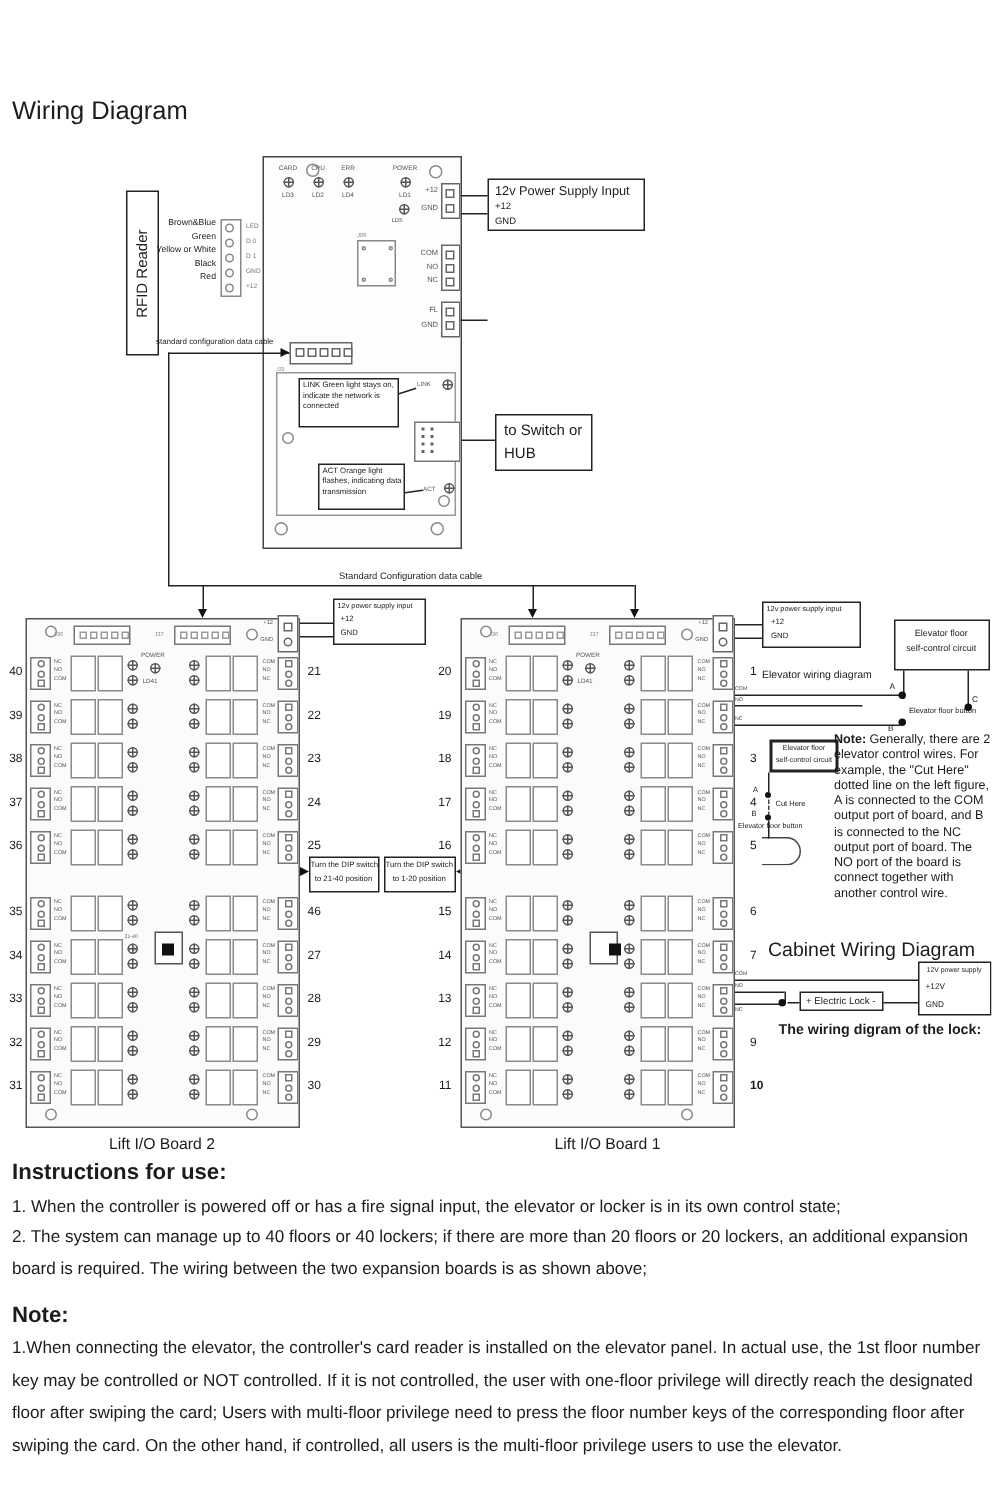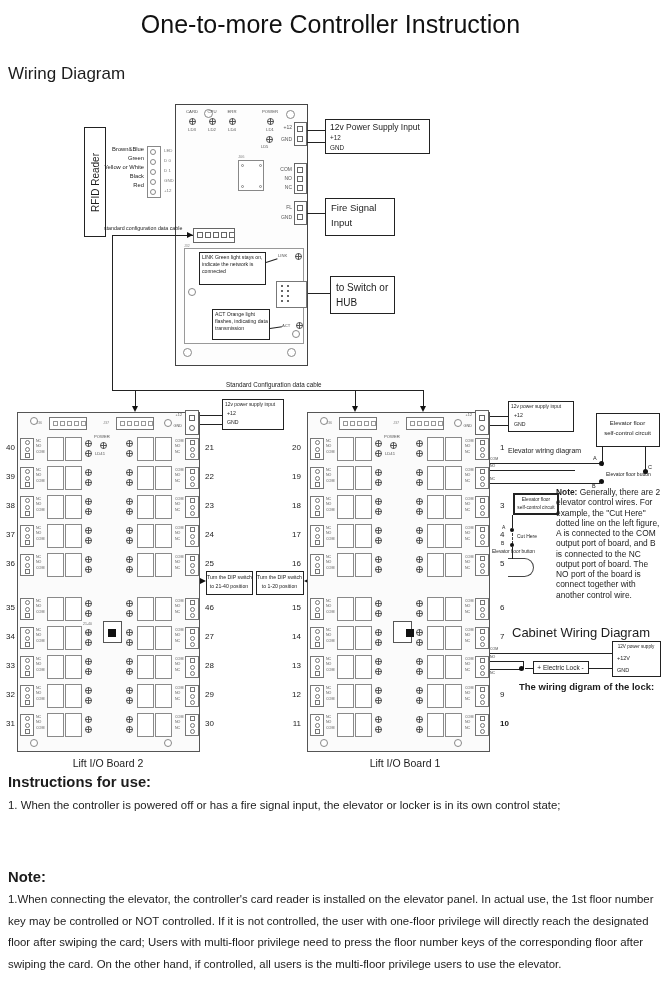--- a/index.html
+++ b/index.html
@@ -34,21 +34,20 @@
   .arrR{position:absolute;width:0;height:0;border-top:3.5px solid transparent;border-bottom:3.5px solid transparent;border-left:6px solid #111}
   .arrL{position:absolute;width:0;height:0;border-top:3.5px solid transparent;border-bottom:3.5px solid transparent;border-right:6px solid #111}
   .arrD{position:absolute;width:0;height:0;border-left:3.5px solid transparent;border-right:3.5px solid transparent;border-top:6px solid #111}
   b{font-weight:bold}
 </style>
 </head>
 <body>
 
 <div id="cv">
 
-  <div class="abs c" style="left:0;top:10px;width:661px;font-size:25px;color:#111">One-to-more Controller Instruction</div>
   <div class="abs" style="left:8px;top:64px;font-size:17px">Wiring Diagram</div>
 
   <div class="obox" style="left:175px;top:104px;width:133px;height:262px;border-color:#444;background:#fdfdfd"></div>
   <div class="circ" style="left:204px;top:109px;width:9px;height:9px"></div>
   <div class="circ" style="left:286px;top:110px;width:9px;height:9px"></div>
   <div class="circ" style="left:183px;top:348px;width:9px;height:9px"></div>
   <div class="circ" style="left:287px;top:348px;width:9px;height:9px"></div>
 
   <div class="obox" style="left:84px;top:127px;width:22px;height:110px;border-width:1.6px;display:flex;align-items:center;justify-content:center">
     <div style="writing-mode:vertical-rl;transform:rotate(180deg);font-size:10px;white-space:nowrap">RFID Reader</div>
@@ -82,24 +81,20 @@
     <div class="txt" style="left:2px;top:1px;width:53px;font-size:5.2px;line-height:1.35">ACT Orange light flashes, indicating data transmission</div>
   </div>
   <div class="ptr" style="left:270px;top:328px;width:12px;transform:rotate(-8deg)"></div>
   <div class="lbl" style="left:282px;top:324px;font-size:4.2px;color:#555">ACT</div>
   <div class="led" style="left:296px;top:322px"></div>
 
   <div class="obox" style="left:325px;top:119px;width:105px;height:35px;border-width:1.6px">
     <div class="txt" style="left:4px;top:2px;font-size:8.5px;white-space:nowrap">12v Power Supply Input</div>
     <div class="lbl" style="left:4px;top:14px;font-size:6.3px">+12</div>
     <div class="lbl" style="left:4px;top:24px;font-size:6.3px">GND</div>
-  </div>
-  <div class="obox" style="left:325px;top:198px;width:70px;height:38px;border-width:1.6px">
-    <div class="lbl" style="left:5px;top:4px;font-size:9.5px">Fire Signal</div>
-    <div class="lbl" style="left:5px;top:19px;font-size:9.5px">Input</div>
   </div>
   <div class="obox" style="left:330px;top:276px;width:65px;height:38px;border-width:1.6px">
     <div class="lbl" style="left:5px;top:5px;font-size:10px">to Switch or</div>
     <div class="lbl" style="left:5px;top:20px;font-size:10px">HUB</div>
   </div>
 
   <div class="lbl" style="left:226px;top:381px;font-size:6.3px">Standard Configuration data cable</div>
 
   <div class="obox" style="left:222px;top:399px;width:62px;height:31px">
     <div class="lbl" style="left:2px;top:2px;font-size:4.9px">12v power supply input</div>
@@ -161,20 +156,21 @@
     <div class="lbl" style="left:4px;top:13px;font-size:5.5px">+12V</div>
     <div class="lbl" style="left:4px;top:25px;font-size:5.5px">GND</div>
   </div>
   <div class="obox" style="left:533px;top:661px;width:56px;height:13px;border-width:1.4px">
     <div class="lbl c" style="left:0;top:2px;width:53px;font-size:6.5px">+ Electric Lock -</div>
   </div>
   <div class="lbl" style="left:519px;top:682px;font-size:9.5px;font-weight:bold">The wiring digram of the lock:</div>
 
   <div class="abs" style="left:8px;top:774px;font-size:14.8px;font-weight:bold">Instructions for use:</div>
   <div class="txt" style="left:8px;top:795px;width:650px;font-size:11.4px;line-height:1.8">1. When the controller is powered off or has a fire signal input, the elevator or locker is in its own control state;</div>
+  <div class="txt" style="left:8px;top:815px;width:648px;font-size:11.4px;line-height:1.8">2. The system can manage up to 40 floors or 40 lockers; if there are more than 20 floors or 20 lockers, an additional expansion board is required. The wiring between the two expansion boards is as shown above;</div>
 
   <div class="abs" style="left:8px;top:869px;font-size:14.8px;font-weight:bold">Note:</div>
   <div class="txt" style="left:8px;top:889px;width:650px;font-size:11.4px;line-height:1.9">1.When connecting the elevator, the controller's card reader is installed on the elevator panel. In actual use, the 1st floor number key may be controlled or NOT controlled. If it is not controlled, the user with one-floor privilege will directly reach the designated floor after swiping the card; Users with multi-floor privilege need to press the floor number keys of the corresponding floor after swiping the card. On the other hand, if controlled, all users is the multi-floor privilege users to use the elevator.</div>
 
 <div class="hl" style="left: 307px; top: 130px; width: 18px;"></div>
     <div class="hl" style="left: 307px; top: 142px; width: 18px;"></div>
     <div class="hl" style="left: 307px; top: 213px; width: 18px;"></div>
     <div class="hl" style="left: 308px; top: 293px; width: 22px;"></div>
     <div class="hl" style="left: 112px; top: 235px; width: 81px;"></div>
     <div class="hl" style="left: 112px; top: 390px; width: 311px;"></div>

